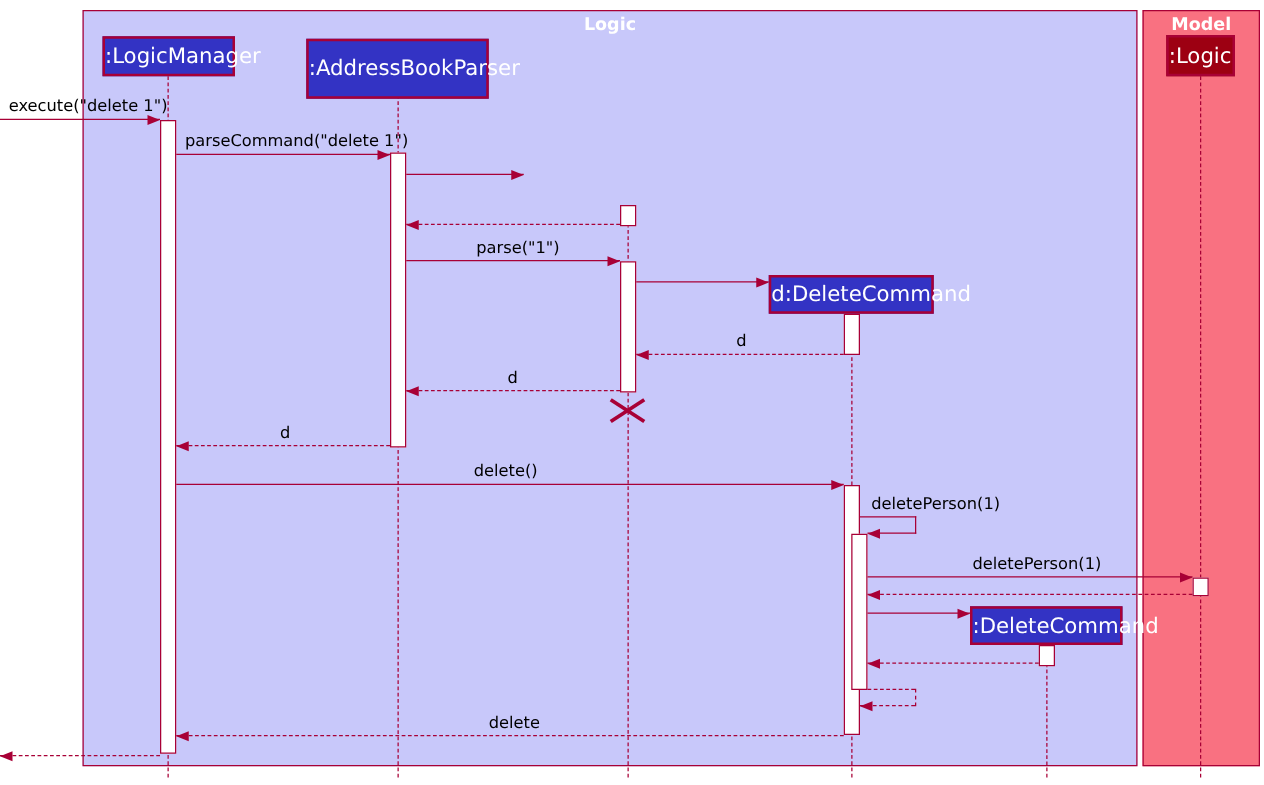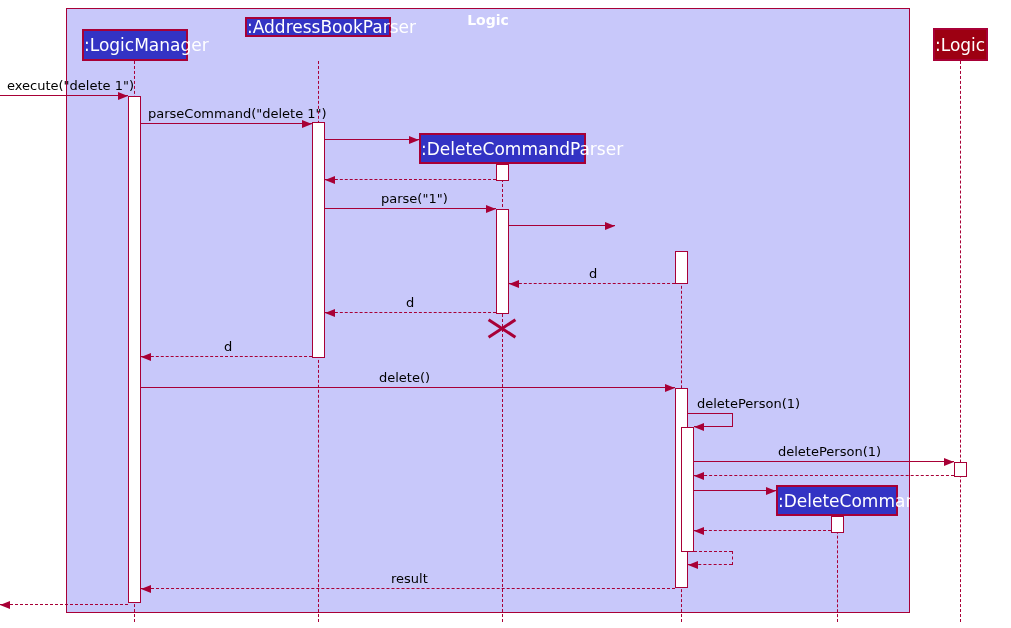--- a/index.html
+++ b/index.html
@@ -39,20 +39,23 @@
   .x-icon::before { transform:rotate(33deg); }
   .x-icon::after  { transform:rotate(-33deg); }
 </style>
 </head>
 <body>
 
 <div class="canvas">
 
   <div class="frame logic">
     <div class="frame-title">Logic</div>
+  </div>
+  <div class="frame model">
+    <div class="frame-title">Model</div>
   </div>
 
   <div class="ll" style="left:134px; top:61px;  height:561px"></div>
   <div class="ll" style="left:318px; top:61px;  height:561px"></div>
   <div class="ll" style="left:502px; top:164px; height:458px"></div>
   <div class="ll" style="left:681px; top:251px; height:371px"></div>
   <div class="ll" style="left:837px; top:516px; height:106px"></div>
   <div class="ll" style="left:960px; top:61px;  height:561px"></div>
 
   <div class="act" style="left:128px; top:96px;  height:507px"></div>
@@ -121,33 +124,33 @@
   <div class="ln d" style="left:694px; top:530px; width:137px"></div>
   <div class="ah-l" style="left:694px; top:527px"></div>
 
   <div class="ln d" style="left:694px; top:551px; width:38px"></div>
   <div class="vln d" style="left:732px; top:551px; height:14px"></div>
   <div class="ln d" style="left:688px; top:564px; width:44px"></div>
   <div class="ah-l" style="left:688px; top:561px"></div>
 
   <div class="ln d" style="left:141px; top:588px; width:534px"></div>
   <div class="ah-l" style="left:141px; top:585px"></div>
-  <div class="lbl" style="left:391px; top:571px">result</div>
+  <div class="lbl" style="left:391px; top:571px">delete</div>
 
   <div class="ln d" style="left:0; top:604px; width:128px"></div>
   <div class="ah-l" style="left:0; top:601px"></div>
 
   <div class="pbox" style="left:82px;  top:29px;  width:106px; height:32px">
     <span>:LogicManager</span>
   </div>
-  <div class="pbox" style="left:245px; top:17px;  width:146px; height:20px">
+  <div class="pbox" style="left:245px; top:31px;  width:146px; height:48px">
     <span>:AddressBookParser</span>
   </div>
-  <div class="pbox" style="left:419px; top:133px; width:167px; height:31px">
-    <span>:DeleteCommandParser</span>
+  <div class="pbox" style="left:615px; top:220px; width:132px; height:31px">
+    <span>d:DeleteCommand</span>
   </div>
   <div class="pbox" style="left:776px; top:485px; width:122px; height:31px">
     <span>:DeleteCommand</span>
   </div>
   <div class="pbox model" style="left:933px; top:28px; width:55px; height:33px">
     <span>:Logic</span>
   </div>
 
   <div class="x-icon" style="left:488px; top:317px"></div>
 

